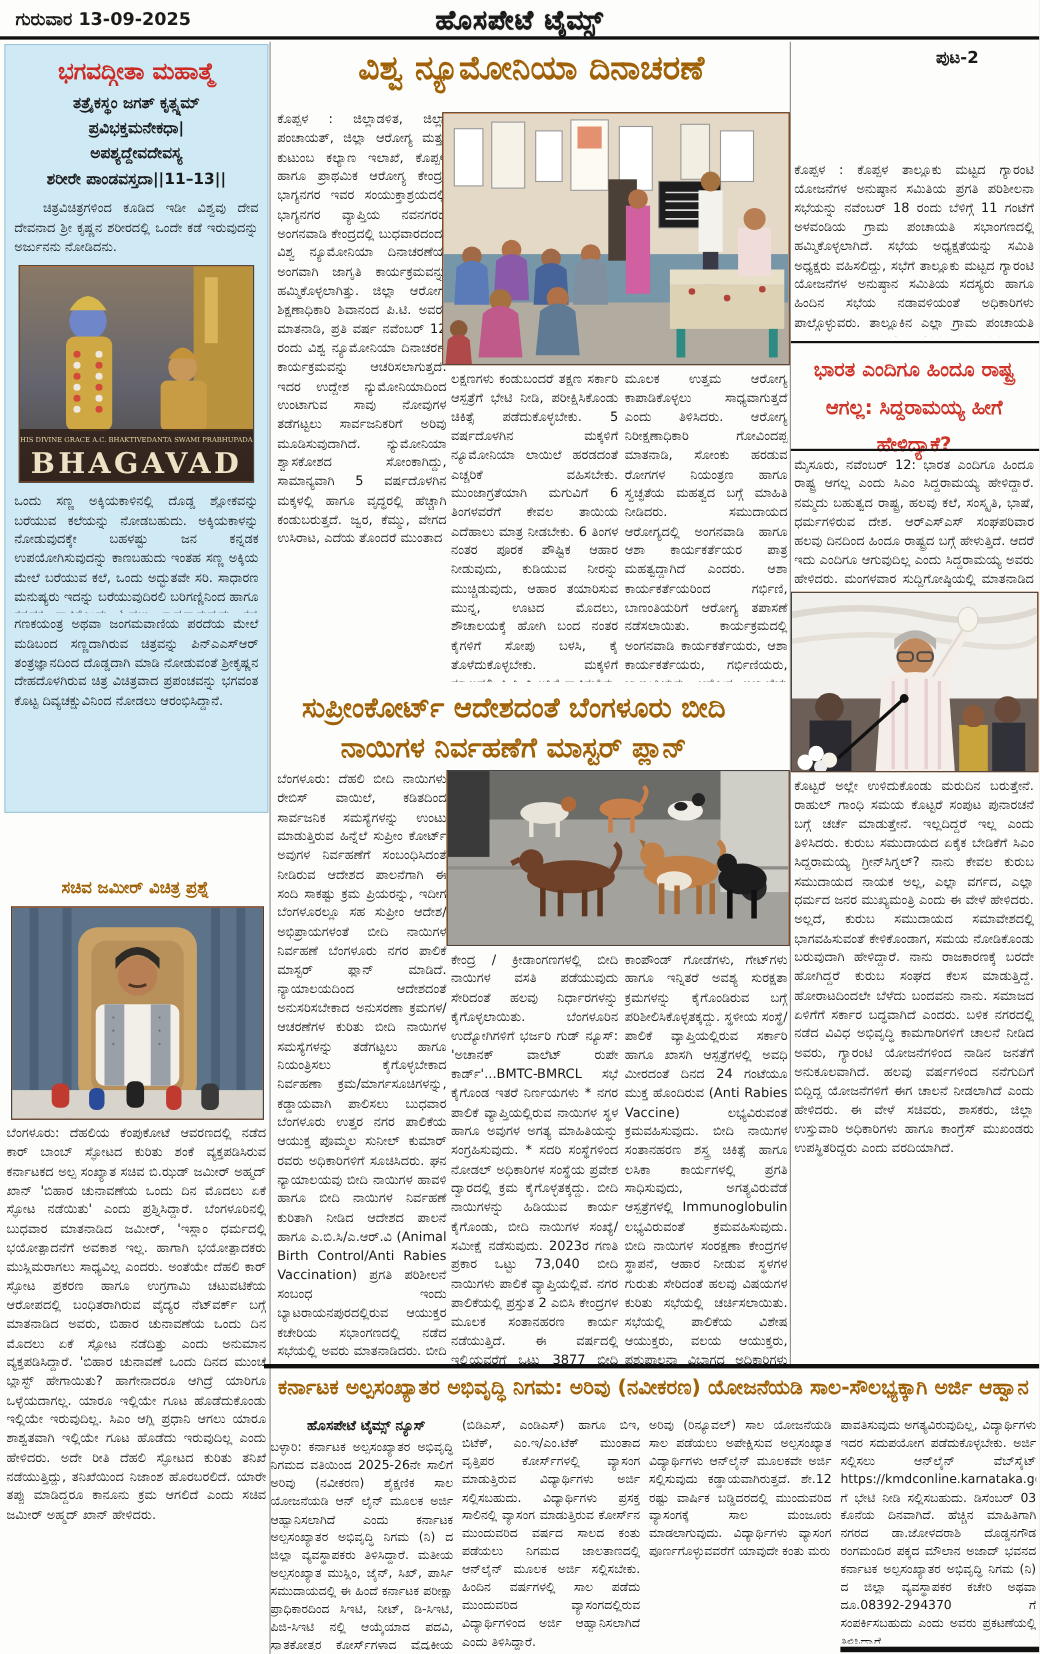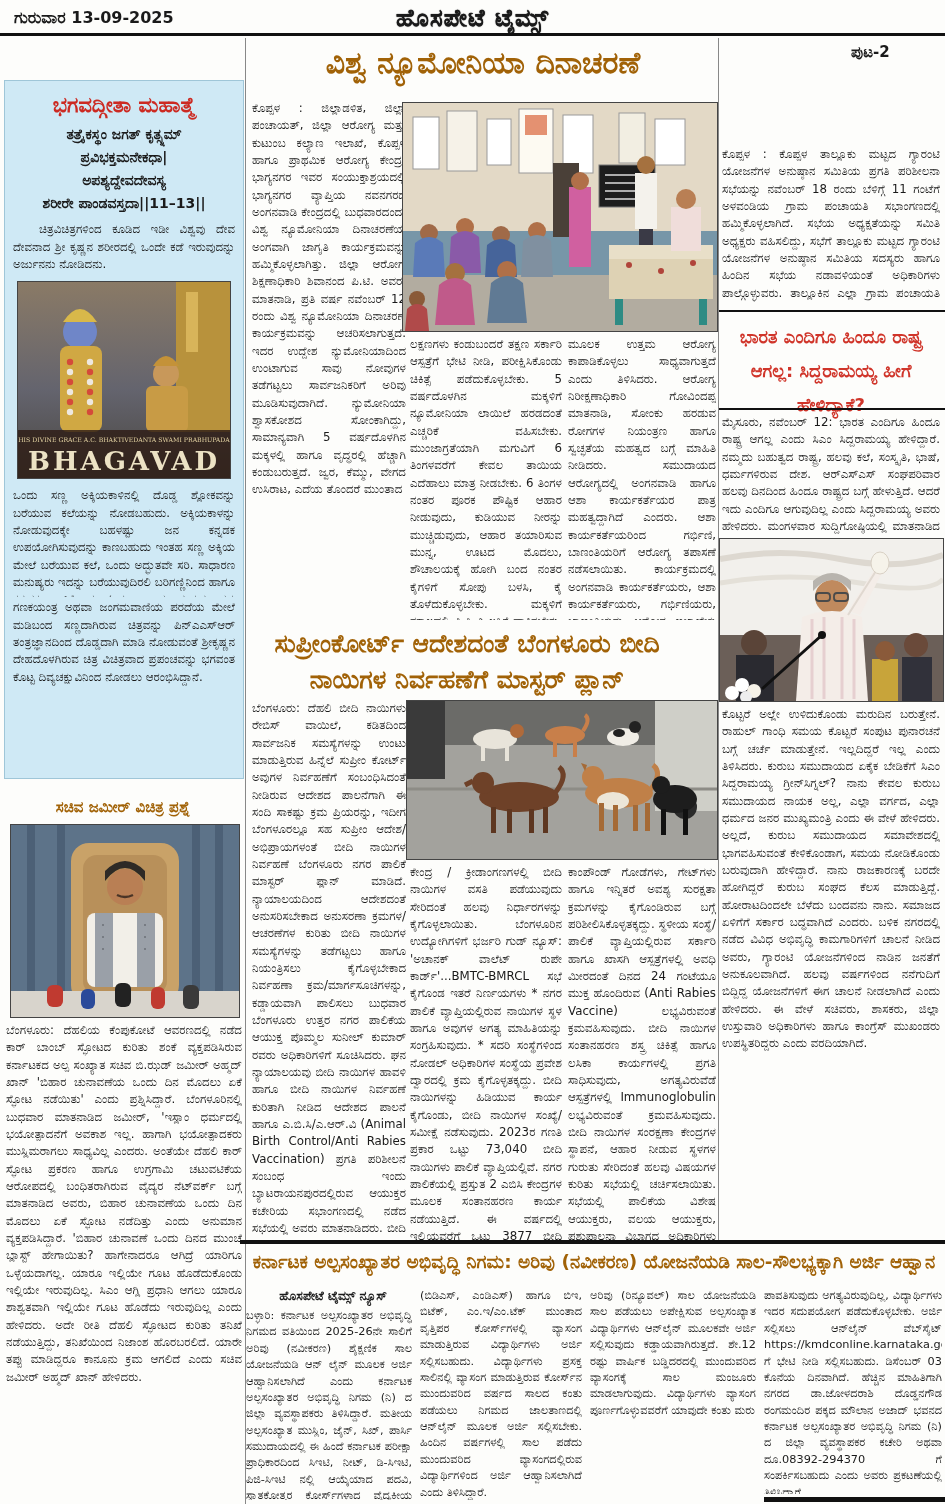--- a/index.html
+++ b/index.html
@@ -35,21 +35,21 @@
 <div id="page">
 
   <div class="abs mast-date" style="left:14px;top:8px;">ಗುರುವಾರ 13-09-2025</div>
   <div class="abs mast-title" style="left:300px;top:4px;width:345px;">ಹೊಸಪೇಟೆ ಟೈಮ್ಸ್</div>
   <div class="abs mast-page" style="right:14px;top:9px;width:80px;">ಪುಟ-2</div>
   <div class="abs hrule" style="left:0;top:33px;width:945px;height:3px;"></div>
 
   <div class="abs vrule" style="left:245px;top:38px;height:1466px;"></div>
   <div class="abs vrule" style="left:718px;top:38px;height:1202px;"></div>
 
-  <div id="gita-box" class="abs" style="left:4px;top:40px;width:238px;height:697px;margin-top:40px;">
+  <div id="gita-box" class="abs" style="left:4px;top:40px;width:238px;height:697px;">
     <div class="gita-title" style="margin-top:12px;">ಭಗವದ್ಗೀತಾ ಮಹಾತ್ಮೆ</div>
     <div class="shloka" style="margin-top:6px;">ತತ್ರೈಕಸ್ಥಂ ಜಗತ್ ಕೃತ್ಸ್ನಮ್</div>
     <div class="shloka">ಪ್ರವಿಭಕ್ತಮನೇಕಧಾ|</div>
     <div class="shloka">ಅಪಶ್ಯದ್ದೇವದೇವಸ್ಯ</div>
     <div class="shloka">ಶರೀರೇ ಪಾಂಡವಸ್ತದಾ||11–13||</div>
     <div class="bt indent" style="margin:6px 8px 0 8px;height:52px;">ಚಿತ್ರವಿಚಿತ್ರಗಳಿಂದ ಕೂಡಿದ ಇಡೀ ವಿಶ್ವವು ದೇವ ದೇವನಾದ ಶ್ರೀ ಕೃಷ್ಣನ ಶರೀರದಲ್ಲಿ ಒಂದೇ ಕಡೆ ಇರುವುದನ್ನು ಅರ್ಜುನನು ನೋಡಿದನು.</div>
 
     <div class="photo-frame" style="margin:8px auto 0 auto;width:212px;height:196px;">
       <svg width="212" height="196" viewBox="0 0 212 196">
         <defs>

